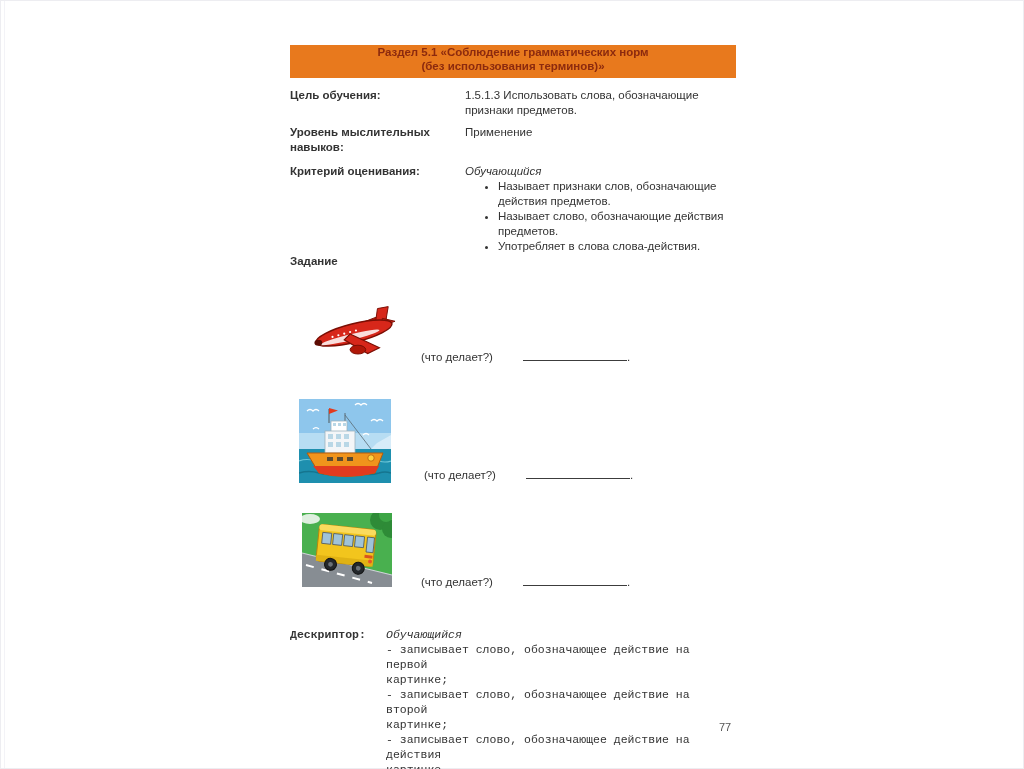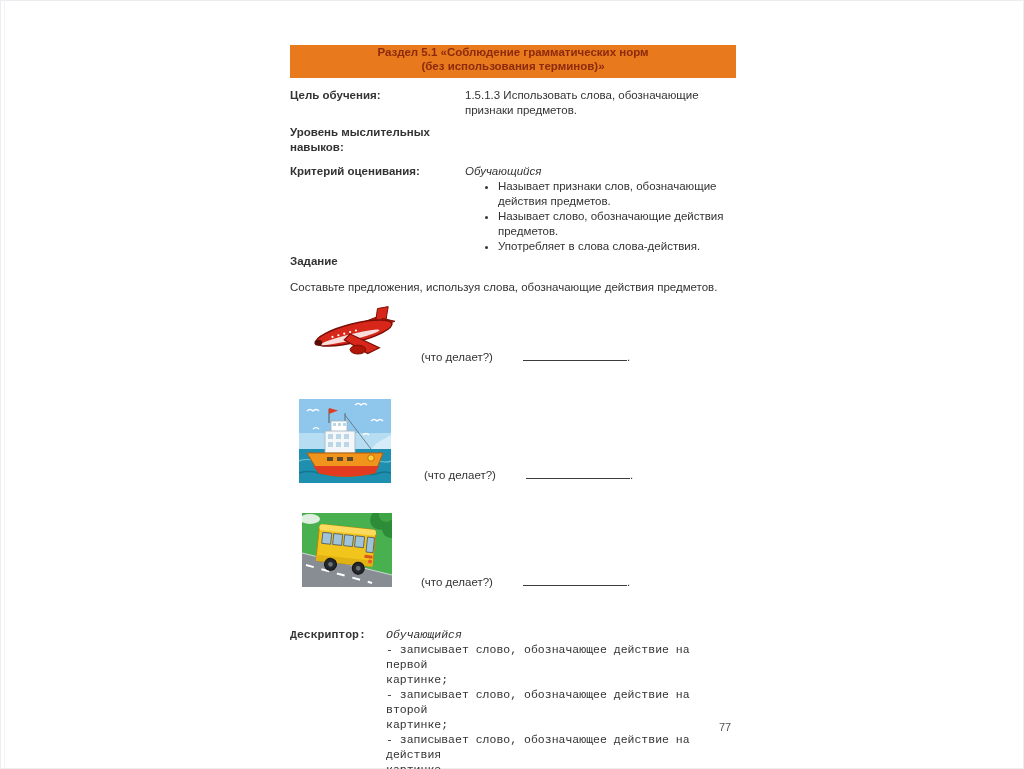--- a/index.html
+++ b/index.html
@@ -84,38 +84,38 @@
 
     <div class="row row1">
       <div class="label preline">Цель обучения:</div>
       <div class="value preline">1.5.1.3 Использовать слова, обозначающие
 признаки предметов.</div>
     </div>
 
     <div class="row row2">
       <div class="label preline">Уровень мыслительных
 навыков:</div>
+      <div class="value preline">Применение</div>
     </div>
 
     <div class="row row3">
       <div class="label preline">Критерий оценивания:</div>
       <div class="value">
         <div class="italic">Обучающийся</div>
         <ul class="bullets">
           <li class="preline">Называет признаки слов,  обозначающие
 действия предметов.</li>
           <li class="preline">Называет слово, обозначающие действия
 предметов.</li>
           <li class="preline">Употребляет в слова слова-действия.</li>
         </ul>
       </div>
     </div>
 
     <div class="zadanie">Задание</div>
-    <div class="sentence">Составьте предложения, используя слова, обозначающие действия предметов.</div>
 
     <div class="task-img img1">
       <svg width="86" height="58" viewBox="0 0 88 58" xmlns="http://www.w3.org/2000/svg">
         <polygon points="48,20 74,10 77,14 56,27" fill="#b51a0c" stroke="#7a0e04" stroke-width="1"></polygon>
         <polygon points="68,4 79,2 76,20 66,18" fill="#d7271a" stroke="#7a0e04" stroke-width="1"></polygon>
         <polygon points="73,14 86,17 72,22" fill="#d7271a" stroke="#7a0e04" stroke-width="1"></polygon>
         <ellipse cx="44" cy="29" rx="40" ry="9.5" transform="rotate(-14 44 29)" fill="#d7271a" stroke="#7a0e04" stroke-width="1.5"></ellipse>
         <ellipse cx="40" cy="33.5" rx="31" ry="3" transform="rotate(-14 40 33.5)" fill="#ffffff" opacity="0.85"></ellipse>
         <ellipse cx="7.5" cy="39" rx="4" ry="3" fill="#5c0b03"></ellipse>
         <polygon points="40,30 70,44 58,50 34,36" fill="#d7271a" stroke="#7a0e04" stroke-width="1.2"></polygon>

